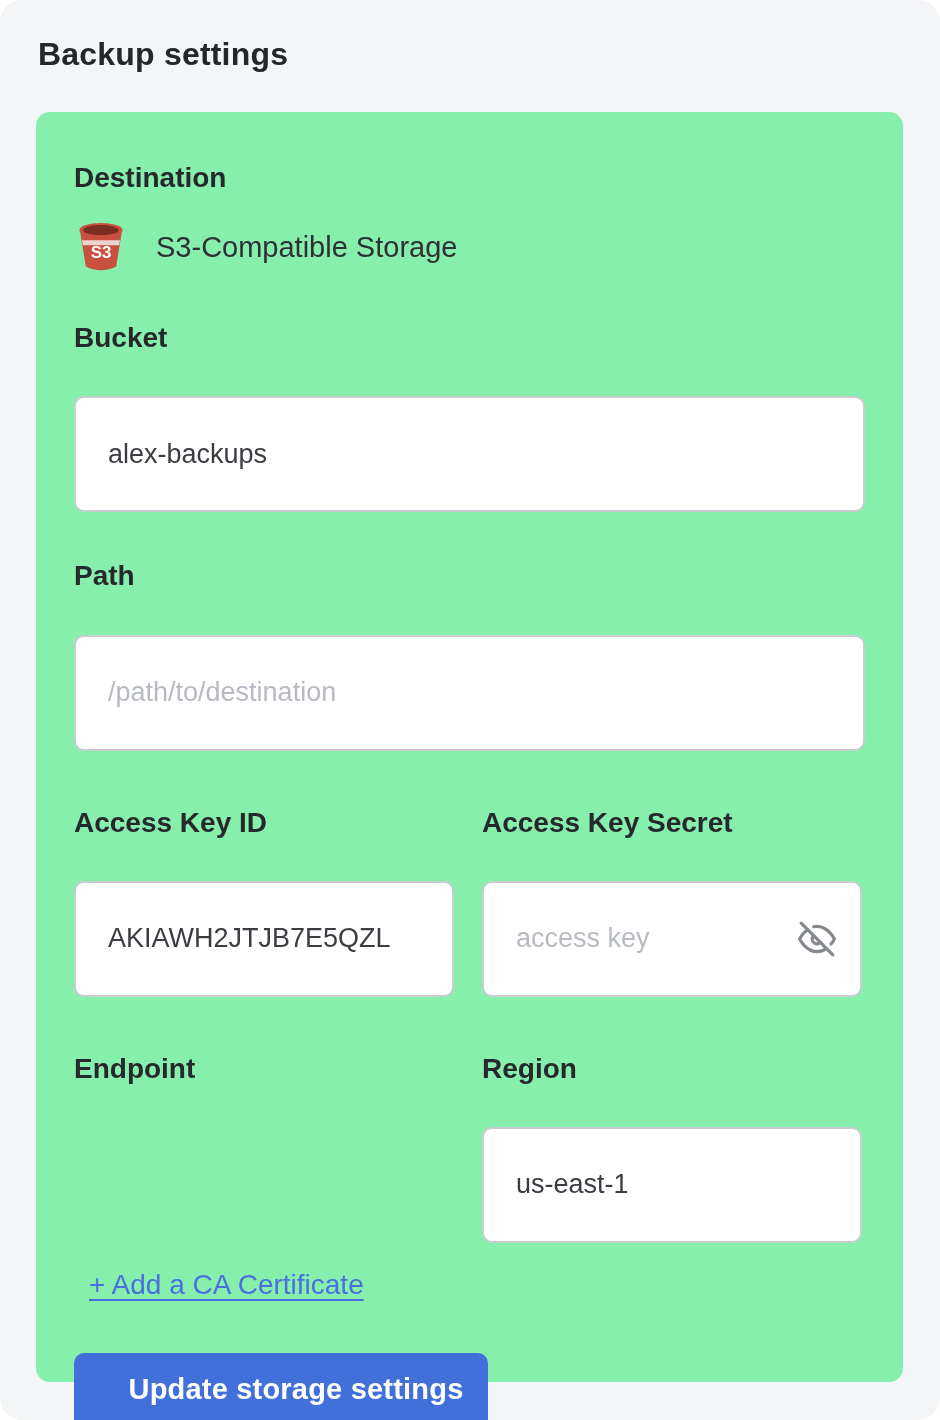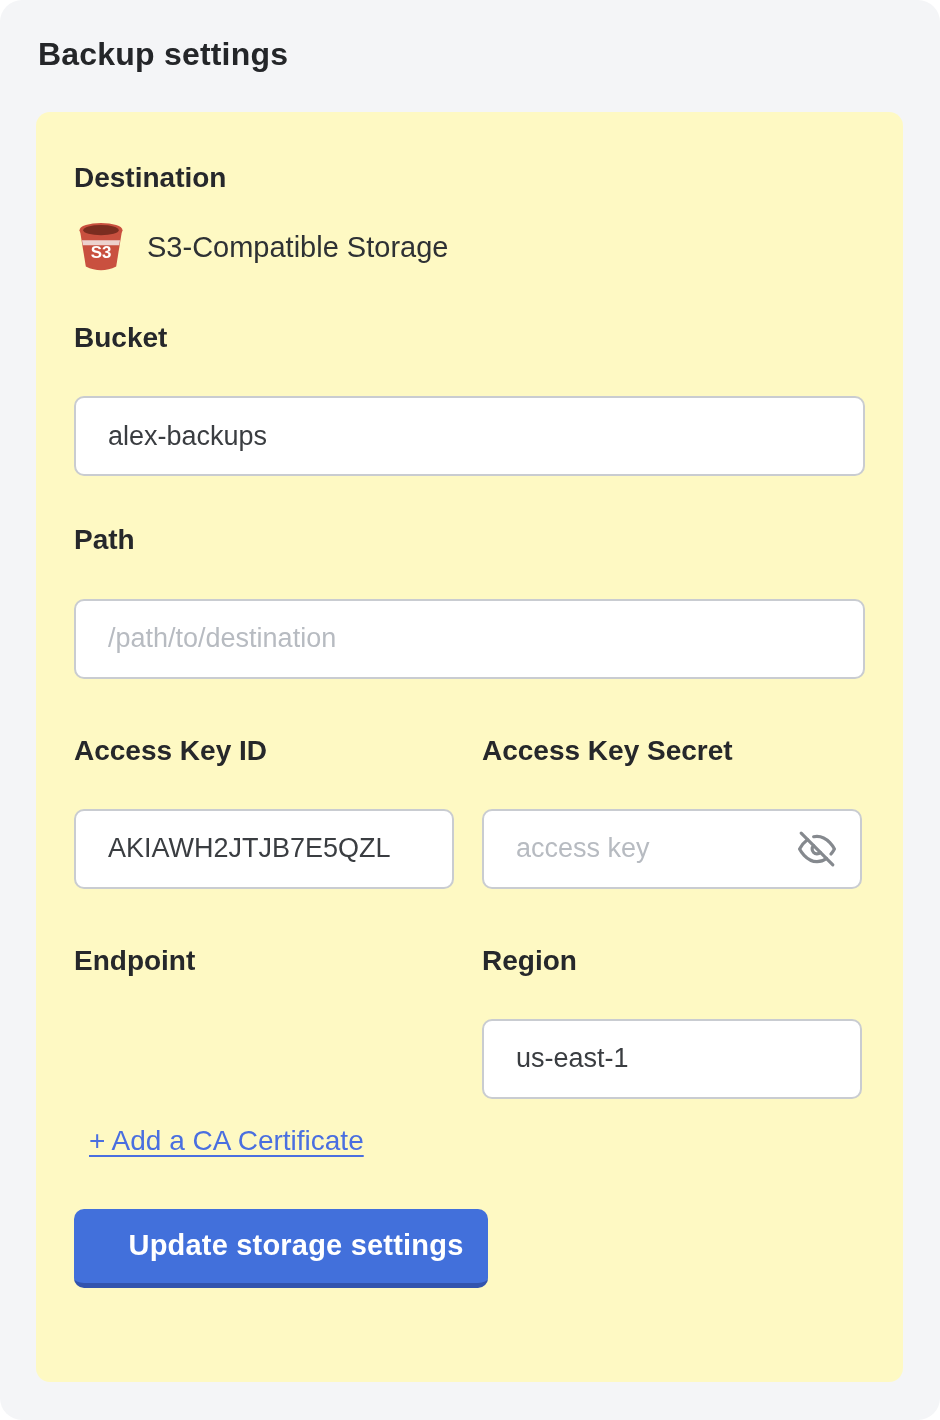--- a/index.html
+++ b/index.html
@@ -25,52 +25,52 @@
     color: #242629;
     letter-spacing: 0.2px;
   }
 
   .card {
     position: absolute;
     left: 36px;
     top: 112px;
     width: 867px;
     height: 1270px;
-    background: #fef9c3;
+    background: #86efac;
     border-radius: 14px;
     padding: 50px 38px 0 38px;
   }
 
   .section-label {
     font-size: 28px;
     font-weight: 700;
     color: #26282B;
     line-height: 1.15;
   }
 
   .dest-row {
     margin-top: 26px;
     display: flex;
     align-items: center;
-    gap: 19px;
+    gap: 28px;
   }
   .dest-row .s3-icon { width: 54px; height: 54px; flex: 0 0 auto; }
   .dest-value {
     font-size: 29px;
     color: #2E3134;
   }
 
   .field-label { margin-top: 48px; }
   .field-label-grid { margin-top: 0; }
 
   .text-input {
     display: block;
     margin-top: 42px;
     width: 100%;
-    height: 80px;
+    height: 116px;
     border: 2px solid #C9CCD1;
     border-radius: 10px;
     background: #ffffff;
     font-family: "Liberation Sans", sans-serif;
     font-size: 27px;
     color: #3A3D41;
     padding: 0 32px;
     outline: none;
   }
   .text-input::placeholder { color: #B7BBC1; opacity: 1; }

